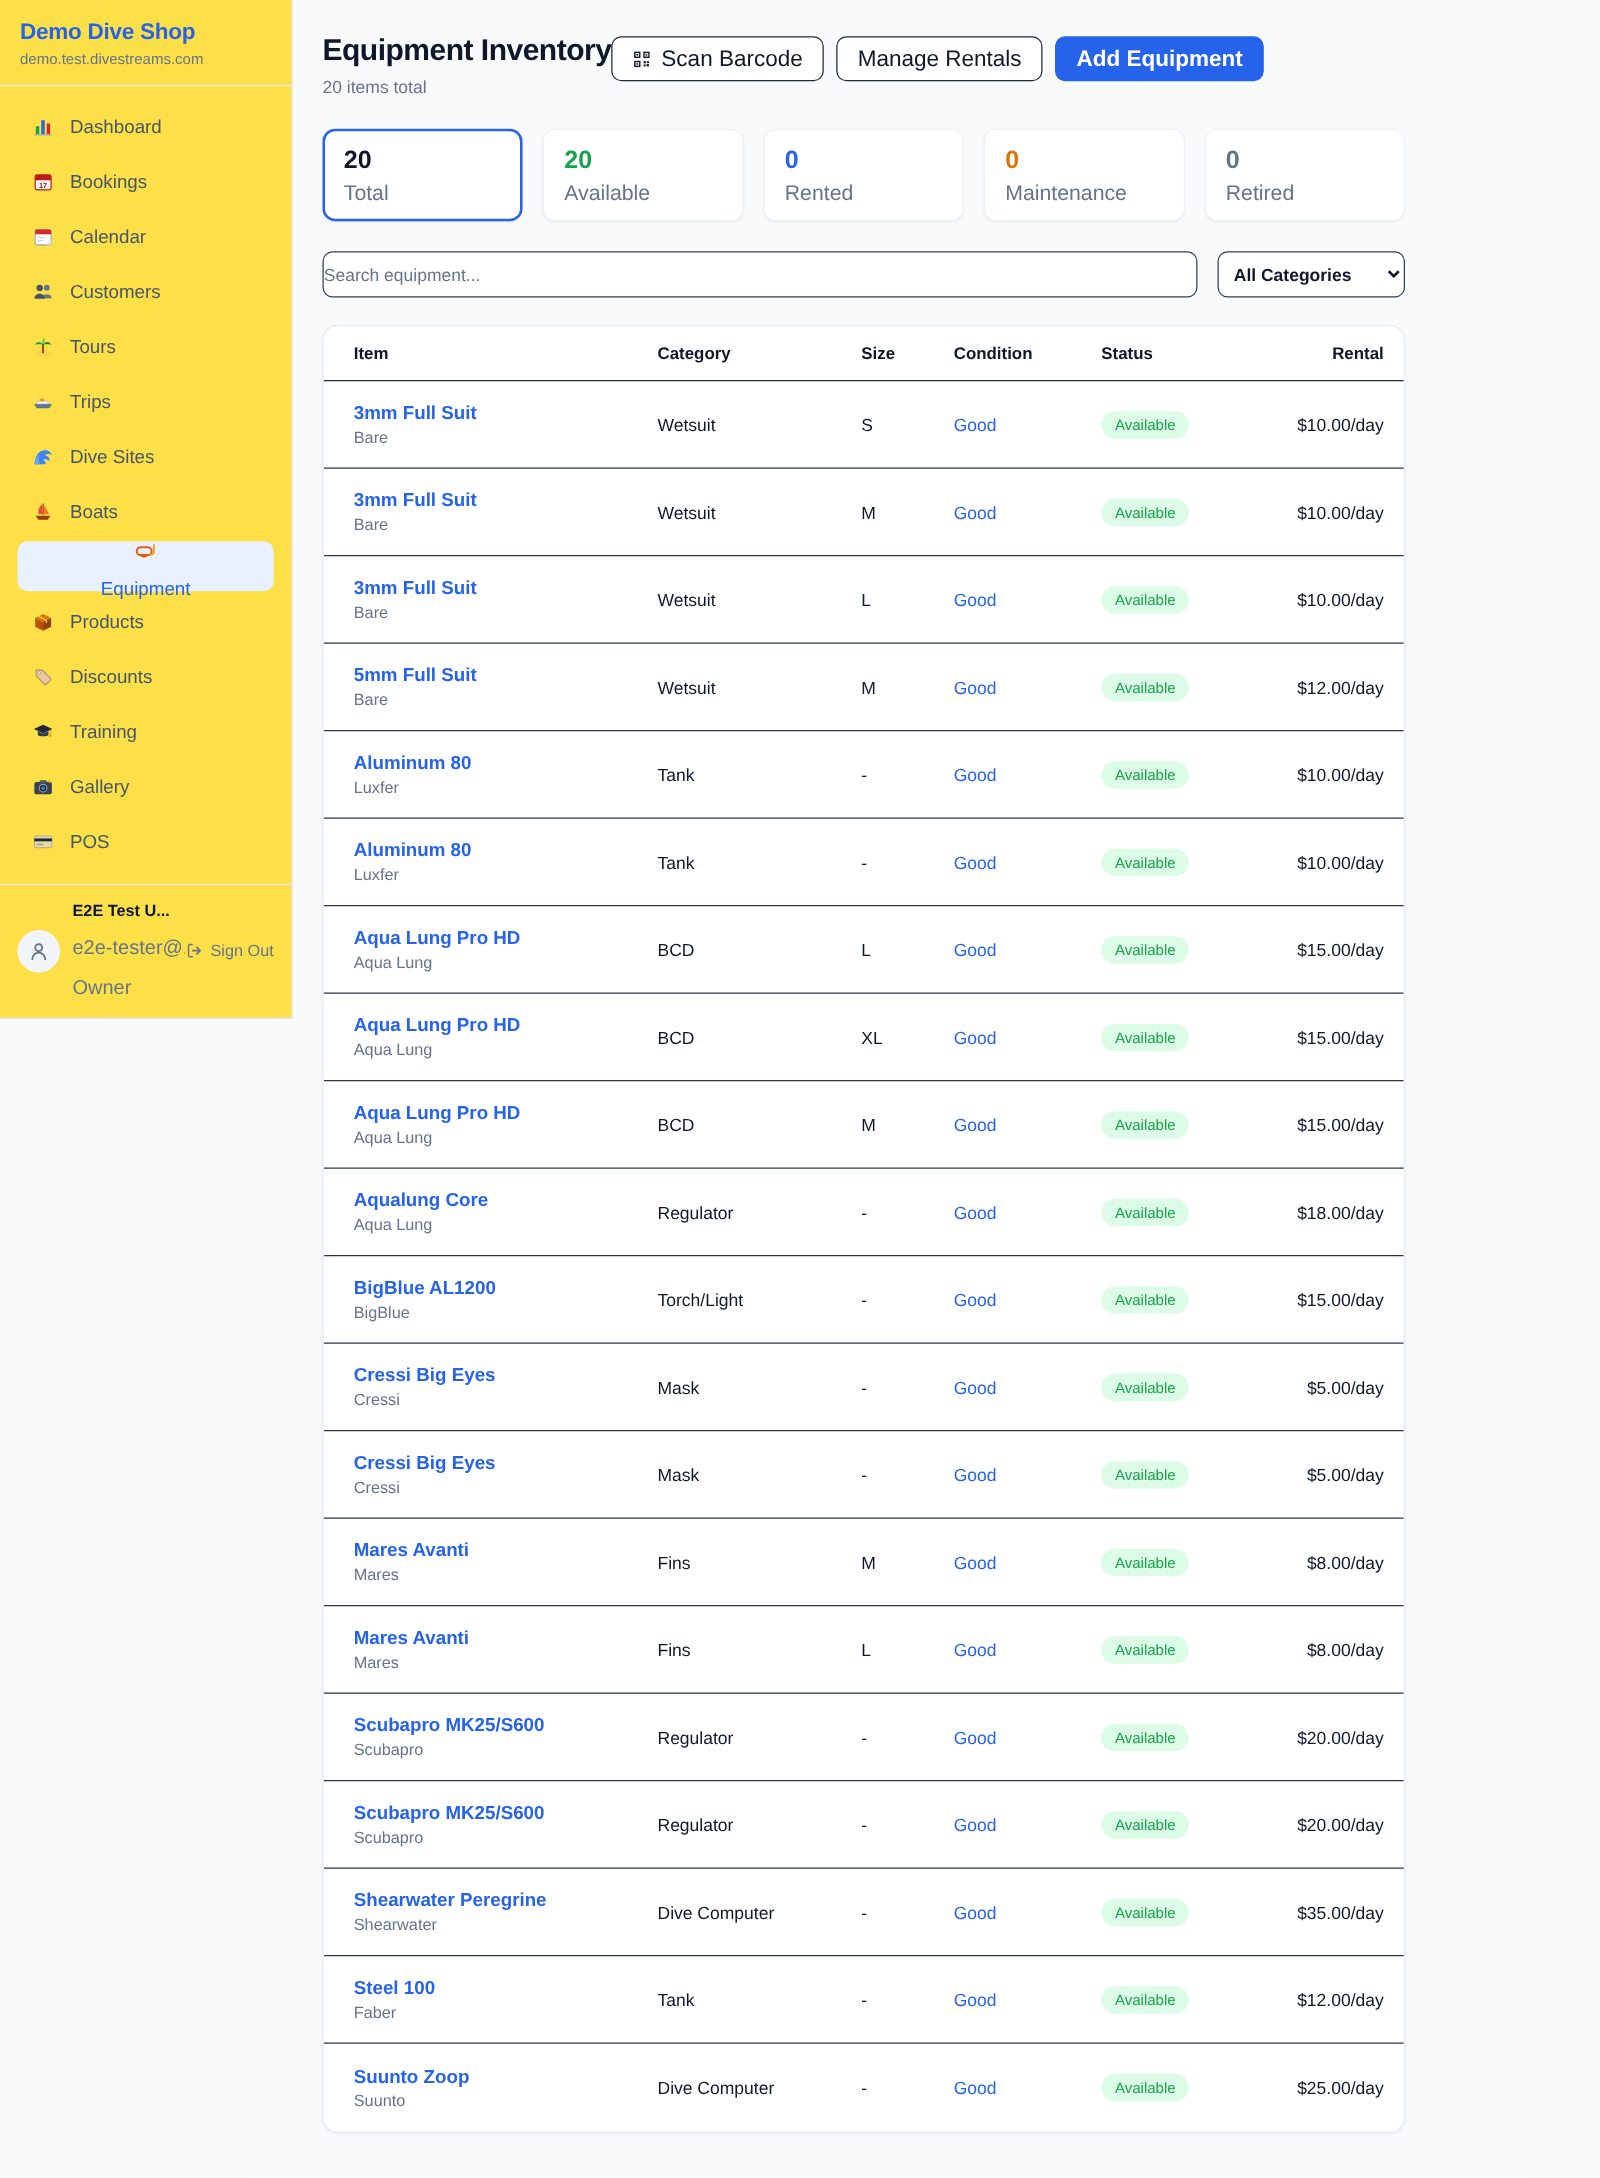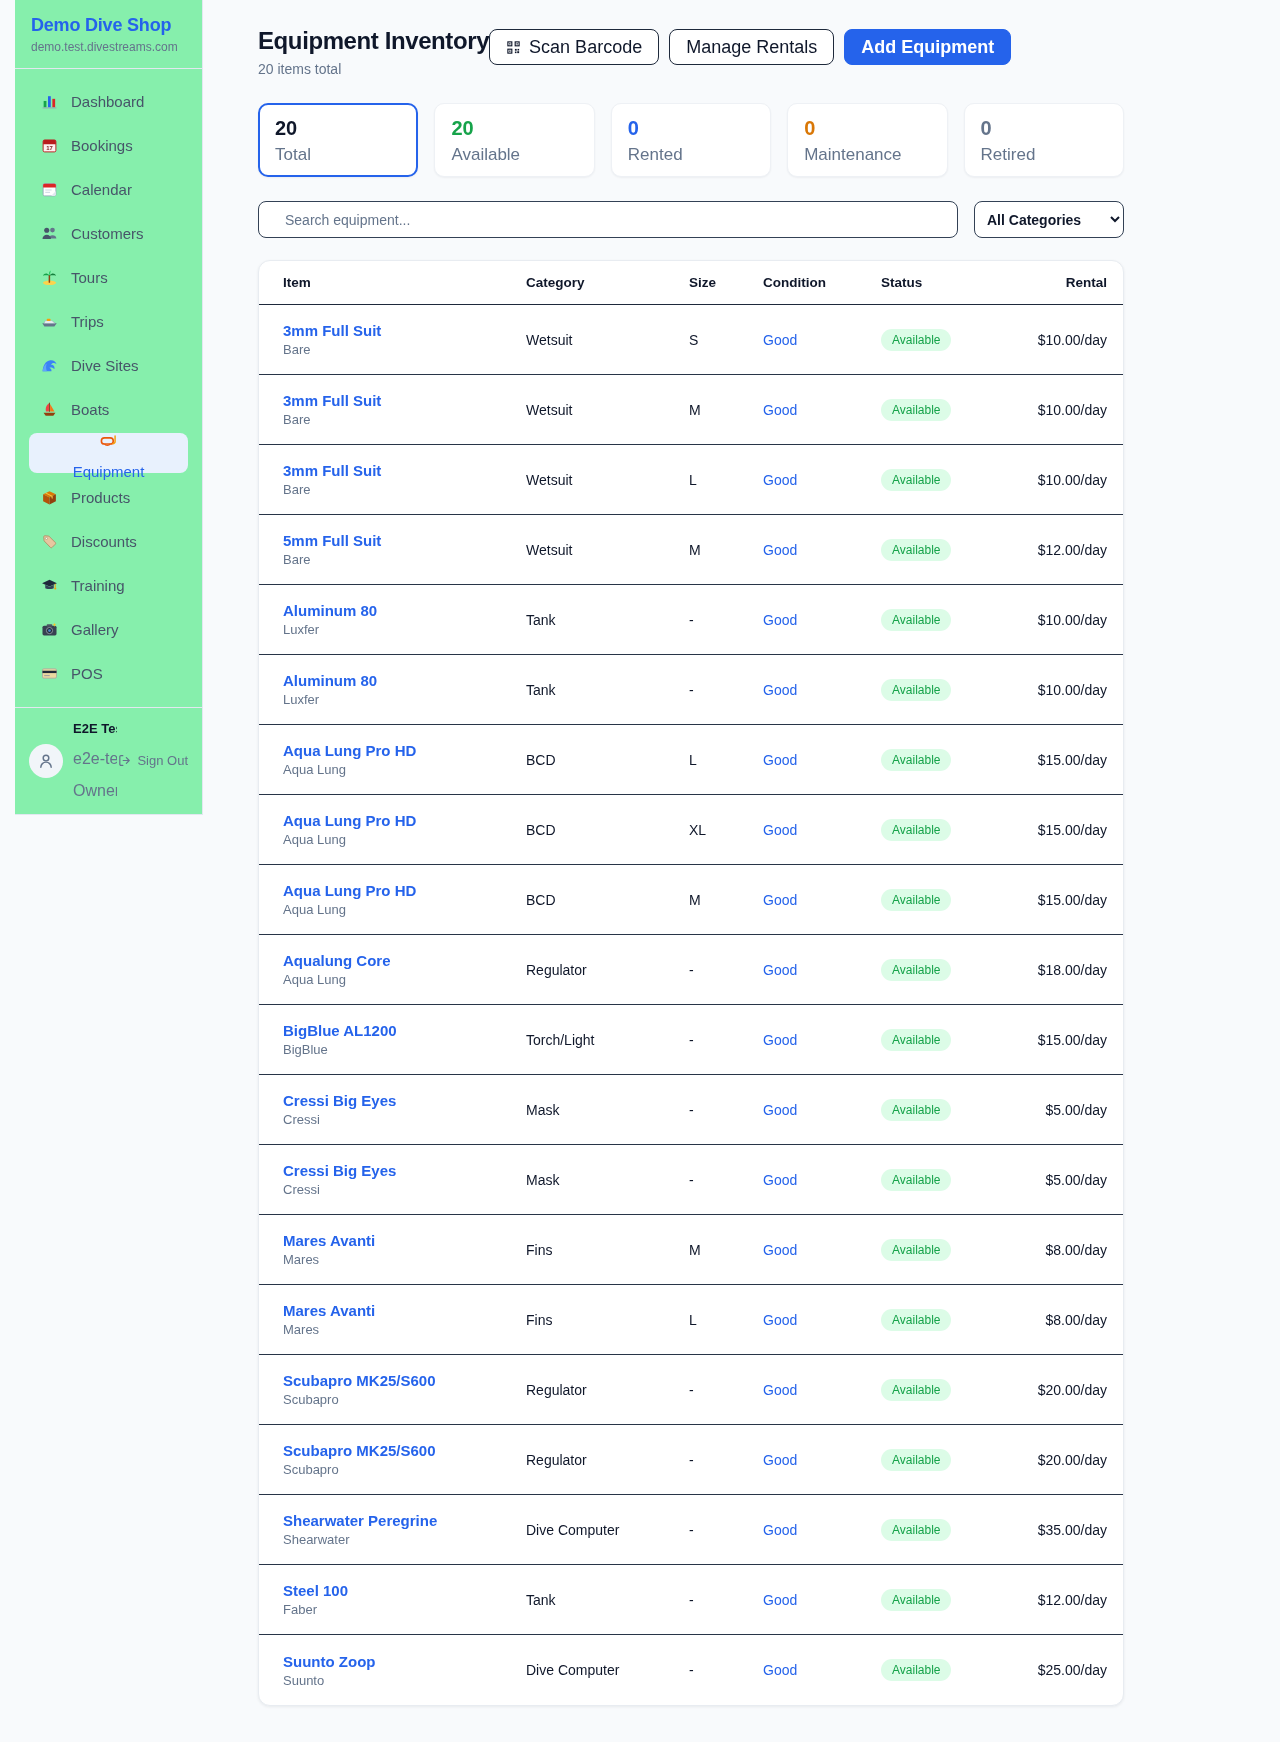--- a/index.html
+++ b/index.html
@@ -1,20 +1,20 @@
 <!DOCTYPE html>
 <html><head>
 <meta charset="utf-8">
 <style>
   * { margin:0; padding:0; box-sizing:border-box; }
   html,body { width:1280px; height:1742px; overflow:hidden; }
   body { font-family:"Liberation Sans","DejaVu Sans",sans-serif; background:#f8fafc; color:#0f172a; }
 
   
-  .sidebar { position:absolute; left:15px; top:0; width:188px; background:#86efac;
+  .sidebar { position:absolute; left:0; top:0; width:234px; background:#fde047;
              border-right:1px solid #e2e8f0; border-bottom:1px solid #e2e8f0; }
   .brand-block { padding:15px 16px 14px; border-bottom:1px solid #e2e8f0; }
   .brand { font-size:18px; font-weight:700; color:#2563eb; letter-spacing:-0.2px; }
   .domain { font-size:12px; color:#64748b; margin-top:4px; }
   .nav { padding:12px 14px 10px; }
   .nav-item { display:flex; align-items:center; gap:13px; height:40px; padding:0 12px;
               border-radius:8px; margin-bottom:4px; cursor:pointer; color:#475569;
               font-size:15px; font-weight:500; }
   .nav-item[data-state="active"] { background:#e8f1fd; color:#2563eb;flex-direction:column; }
   .nav-ic { width:17px; height:17px; flex:0 0 17px; }
@@ -42,21 +42,21 @@
   .btn-primary { background:#2563eb; border:1px solid #2563eb; color:#fff; font-weight:600; }
 
   .stats { margin-top:26px; display:grid; grid-template-columns:repeat(5,1fr); gap:16px; }
   .stat-card { background:#fff; border:1px solid #eef1f5; border-radius:10px; height:74px;
                padding:13px 16px; box-shadow:0 1px 2px rgba(15,23,42,0.05); cursor:pointer; }
   .stat-card[data-state="selected"] { border:2px solid #2563eb; padding:12px 15px; }
   .stat-value { font-size:20px; font-weight:700; }
   .stat-label { font-size:17px; color:#64748b; margin-top:5px; }
 
   .filters { margin-top:24px; display:flex; justify-content:space-between; }
-  .search { width:700px; height:37px; border:1px solid #334155; border-radius:8px; padding:0 26px;
+  .search { width:700px; height:37px; border:1px solid #334155; border-radius:8px; padding:0 0;
             font-size:14px; font-family:inherit; color:#0f172a; background:#fff; }
   .search::placeholder { color:#64748b; }
   .cat-select { width:150px; height:37px; border:1px solid #334155; border-radius:8px;
                 background:#fff; font-size:14px; font-weight:600; font-family:inherit;
                 color:#0f172a; padding:0 8px; }
 
   .table-card { margin-top:22px; background:#fff; border:1px solid #e8ecf1; border-radius:12px;
                 box-shadow:0 1px 3px rgba(15,23,42,0.07); overflow:hidden; margin-bottom:34px; }
   .tgrid { display:grid; grid-template-columns:243px 163px 74px 118px 145px 1fr;
            align-items:center; padding:0 16px 0 24px; }

